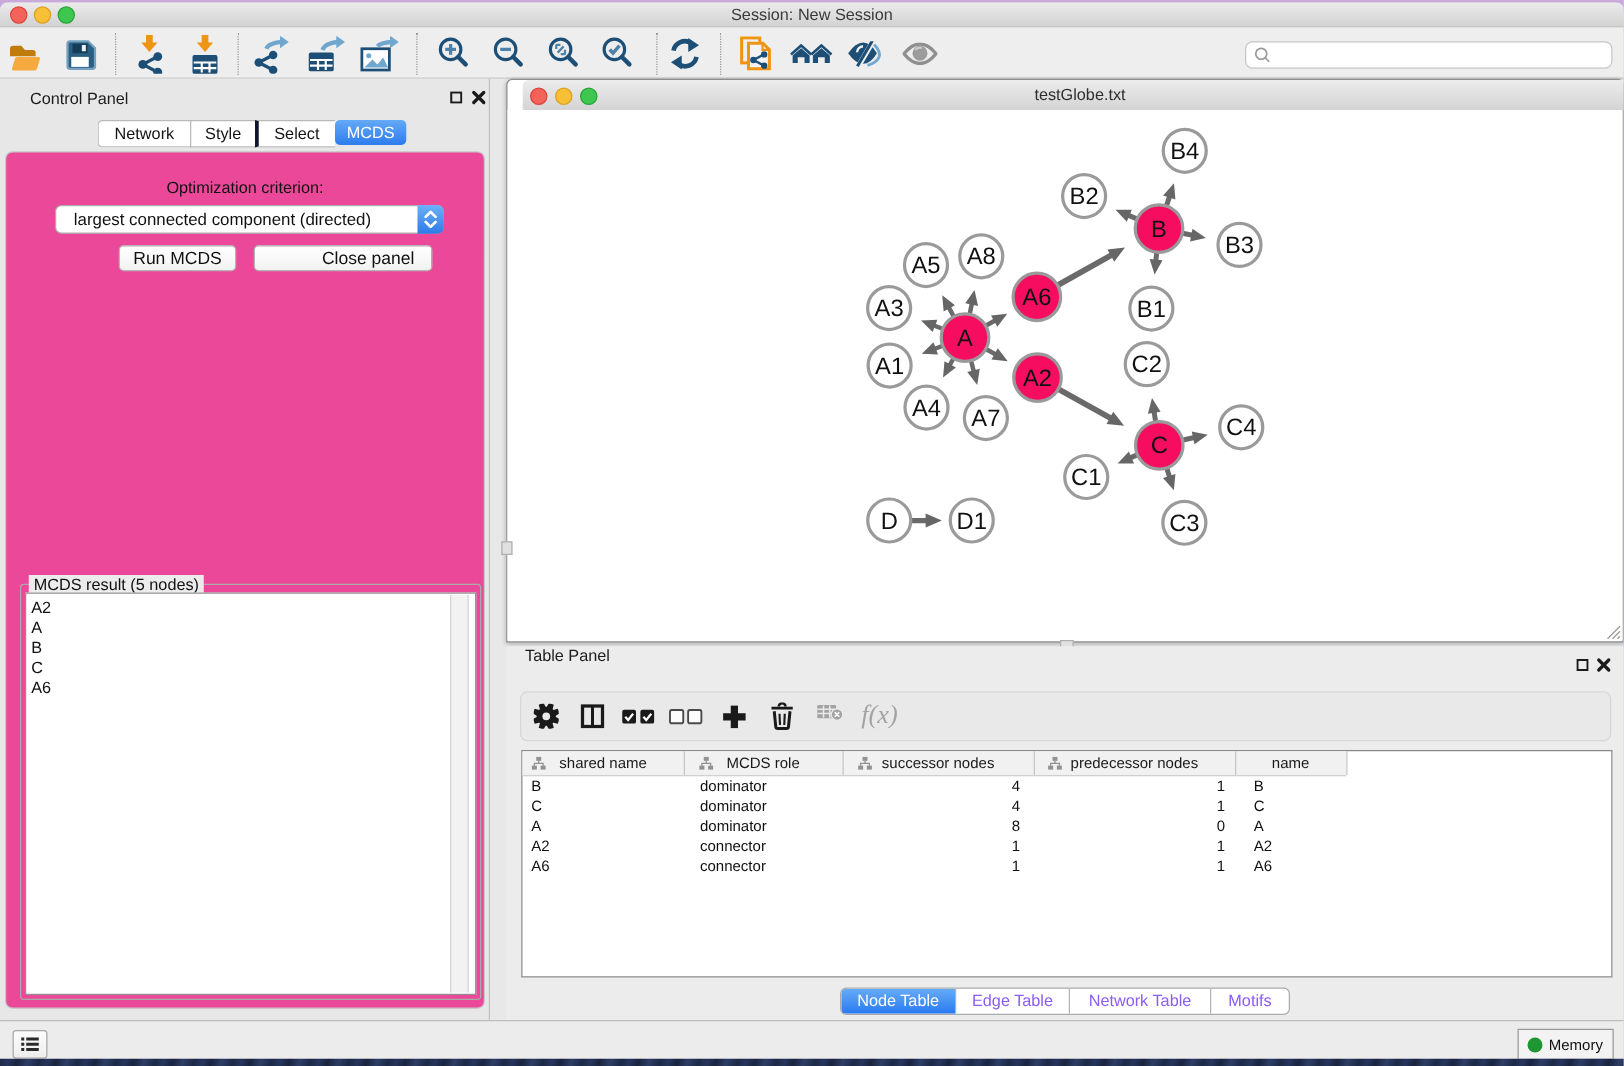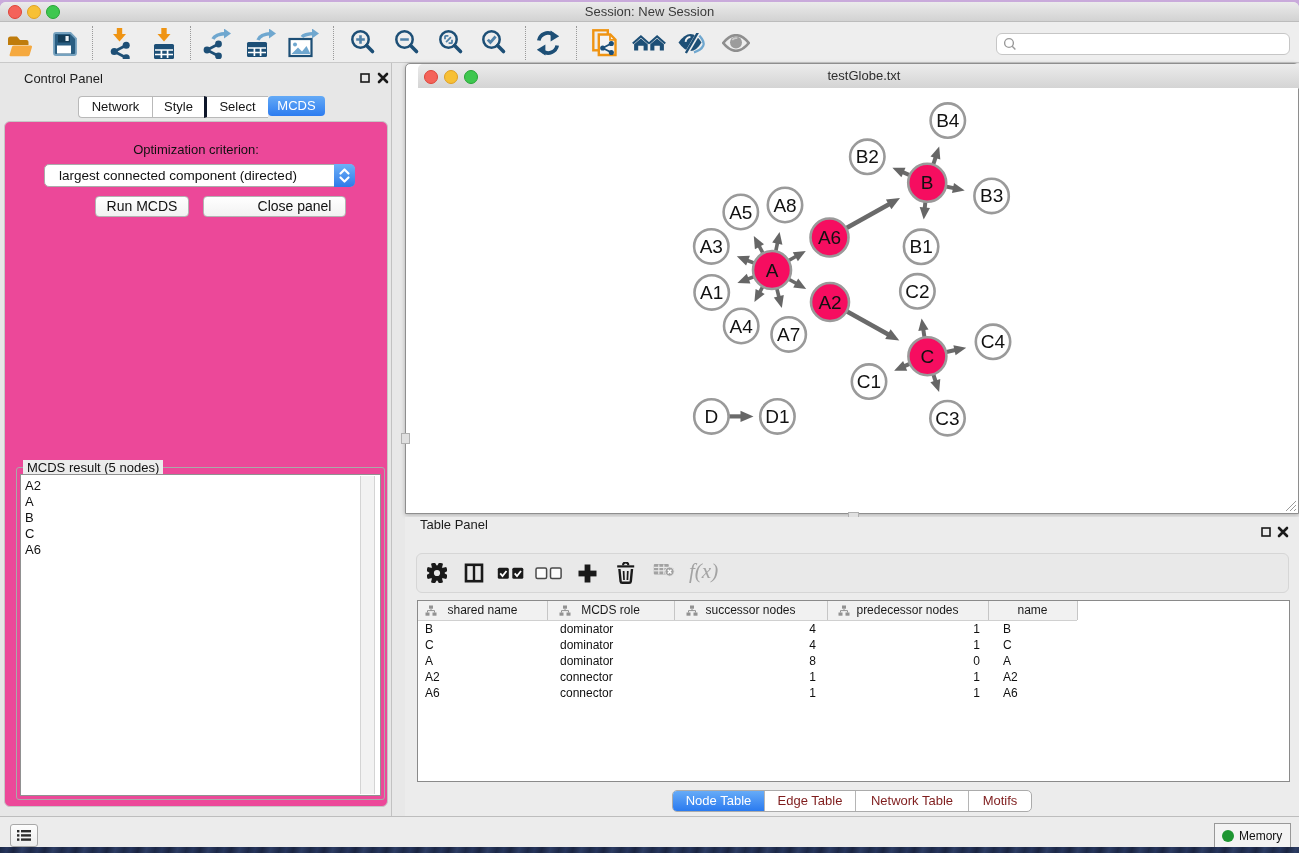--- a/index.html
+++ b/index.html
@@ -31,21 +31,21 @@
   #membtn .mt{position:absolute;left:24px;top:5px;font-size:12px;color:#111;}
   #deskbottom{position:absolute;left:0;top:847px;width:1299px;height:6px;
       background:repeating-linear-gradient(105deg,#1c2845 0px,#26355c 7px,#1a2440 14px,#2d3d64 22px,#1e2a4a 30px);}
   .cptab{height:18px;background:#fff;border-top:1px solid #b9b9b9;border-bottom:1px solid #b9b9b9;
      text-align:center;font-size:13px;color:#141414;padding-top:2px;}
   .cptab:first-child{border-left:1px solid #b9b9b9;}
   .tabsel{background:linear-gradient(#64aaf6,#2d7cf0);color:#fff;border:none !important;
      border-radius:4px;height:20px;padding-top:0;line-height:20px;}
   .cpbtn{position:absolute;height:19px;background:linear-gradient(#ffffff,#f2f2f2);border:1px solid #b3b3b3;
      border-radius:4px;text-align:center;font-size:14px;color:#111;line-height:19px;}
-  .seg{height:20px;line-height:20px;text-align:center;font-size:13px;color:#7f1d1d;}
+  .seg{height:20px;line-height:20px;text-align:center;font-size:13px;color:#8b5cf6;}
   .segsel{background:linear-gradient(#66abf7,#2a7af0);color:#fff;}
   .hcell{position:absolute;top:0;height:19px;font-size:12px;color:#1a1a1a;text-align:center;line-height:19px;}
   .trow{position:absolute;font-size:12px;color:#101010;height:16px;line-height:16px;}
   .num{text-align:right;}
 </style>
 </head>
 <body>
 <div id="mainwin">
   <div id="titlebar">
     <div class="tl t1"></div>

